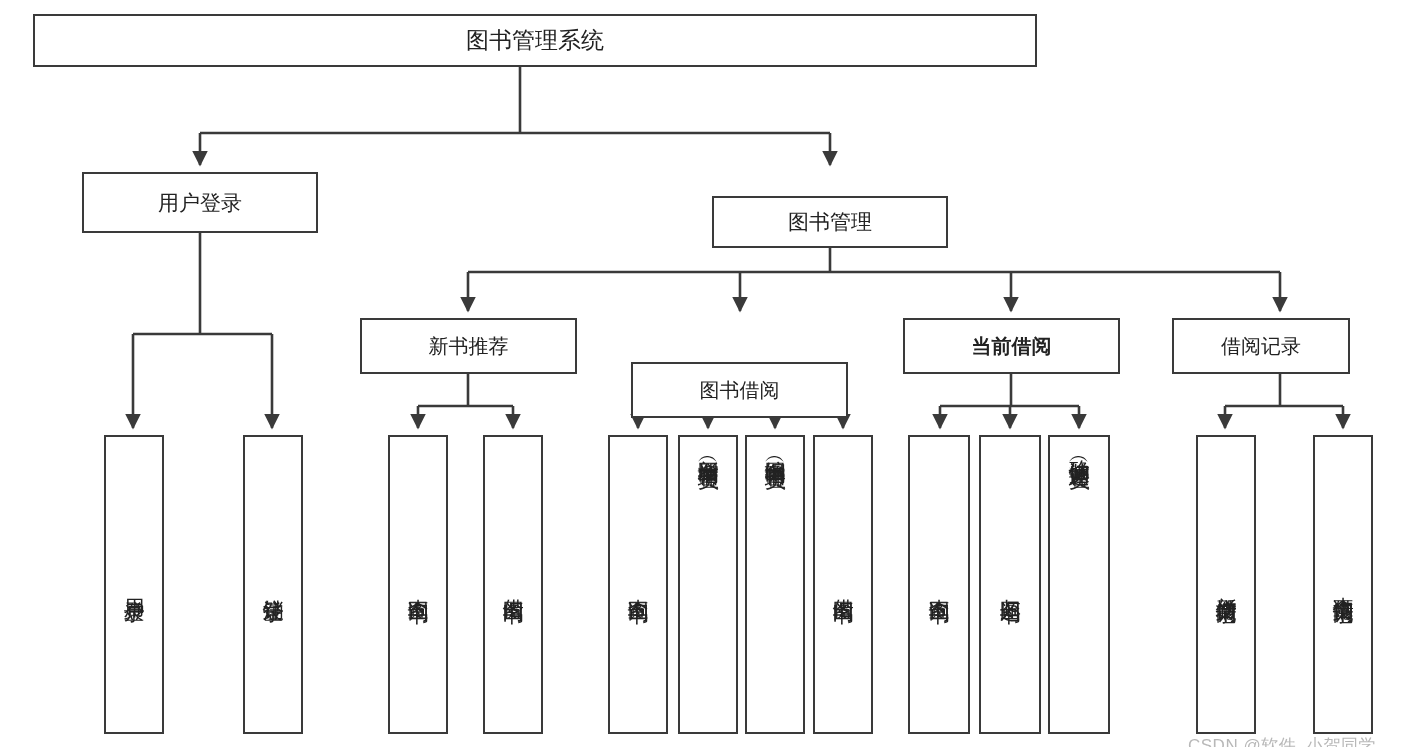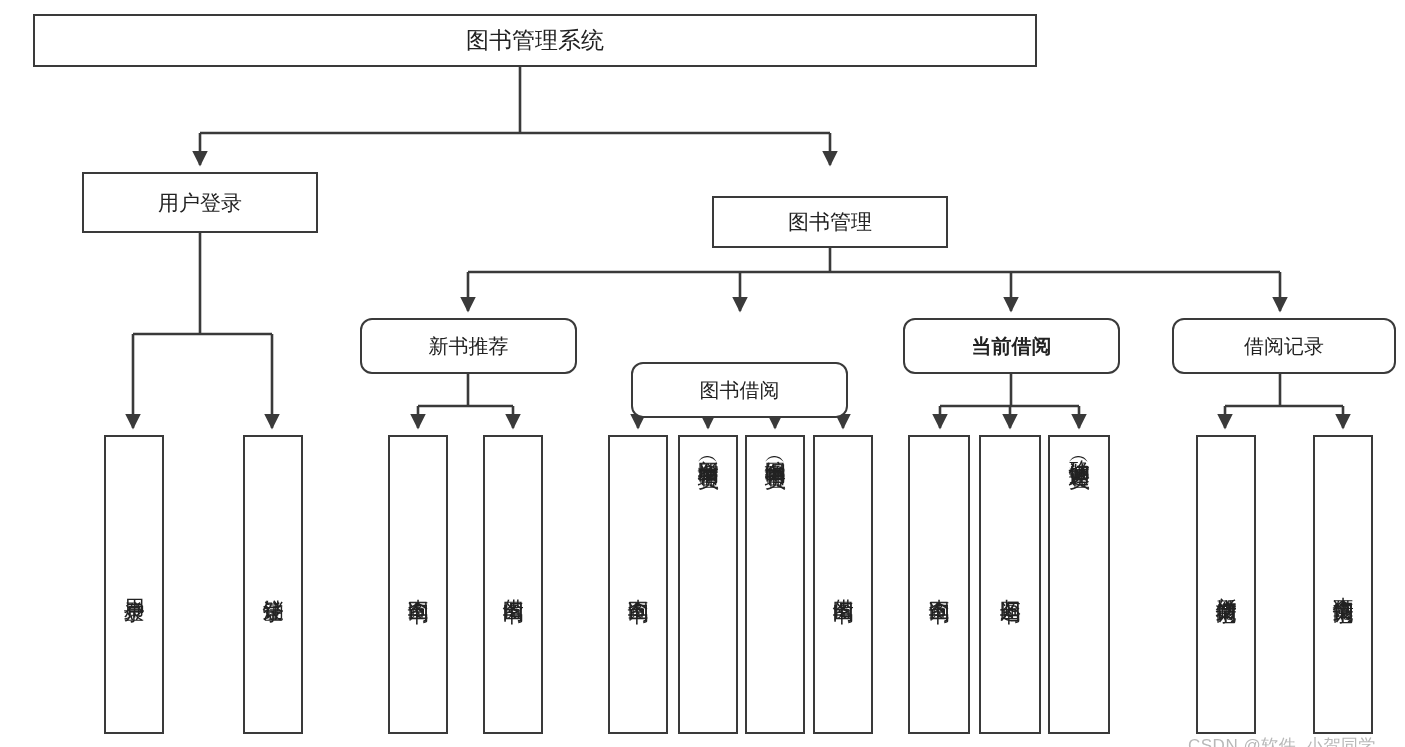--- a/index.html
+++ b/index.html
@@ -37,21 +37,20 @@
     z-index: 2;
   }
   .node-root {
     font-size: 23px;
   }
   .node-l2 {
     font-size: 21px;
   }
   .node-l3 {
     font-size: 20px;
-    border-radius: 12px;
   }
   .node-leaf {
     align-items: flex-start;
     justify-content: center;
     padding-top: 6px;
   }
   .vtext {
     writing-mode: vertical-rl;
     text-orientation: upright;
     font-size: 21px;
@@ -144,21 +143,21 @@
 
   <div class="node node-l3" style="left:360px; top:318px; width:217px; height:56px;">
     <span>新书推荐</span>
   </div>
   <div class="node node-l3" style="left:631px; top:318px; width:217px; height:56px;margin-top:44px;">
     <span>图书借阅</span>
   </div>
   <div class="node node-l3" style="left:903px; top:318px; width:217px; height:56px;font-weight:bold;">
     <span>当前借阅</span>
   </div>
-  <div class="node node-l3" style="left:1172px; top:318px; width:224px; height:56px;">
+  <div class="node node-l3" style="left:1172px; top:318px; width:178px; height:56px;">
     <span>借阅记录</span>
   </div>
 
   <div class="node node-leaf leaf-centered" style="left:104px; top:435px; width:60px; height:299px;">
     <span class="vtext">用户登录</span>
   </div>
   <div class="node node-leaf leaf-centered" style="left:243px; top:435px; width:60px; height:299px;">
     <span class="vtext">注销登录</span>
   </div>
 

